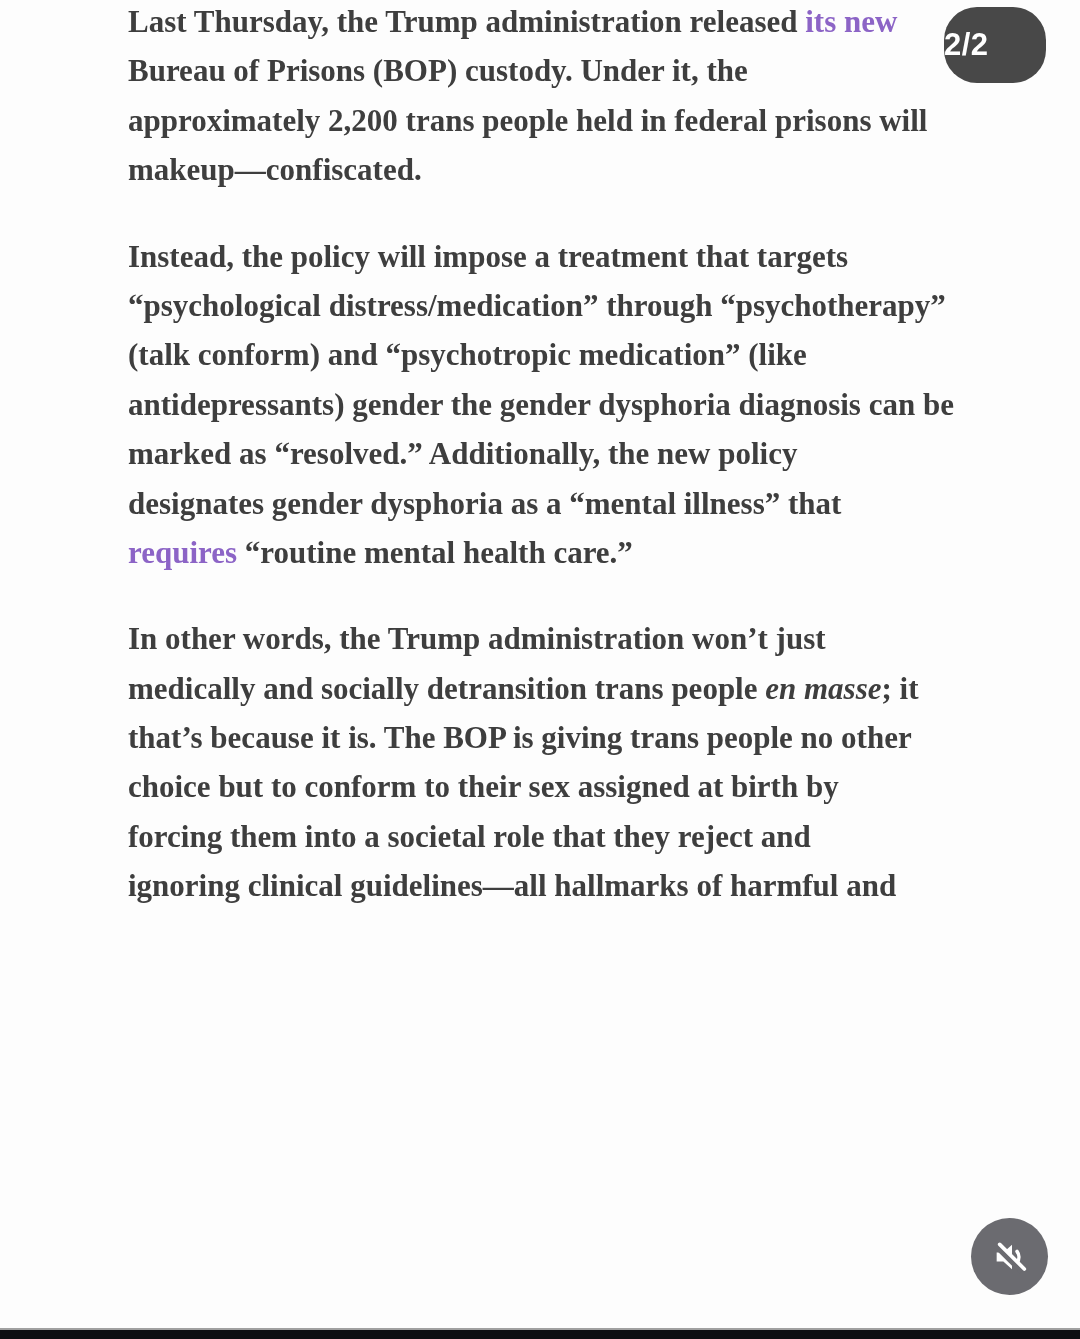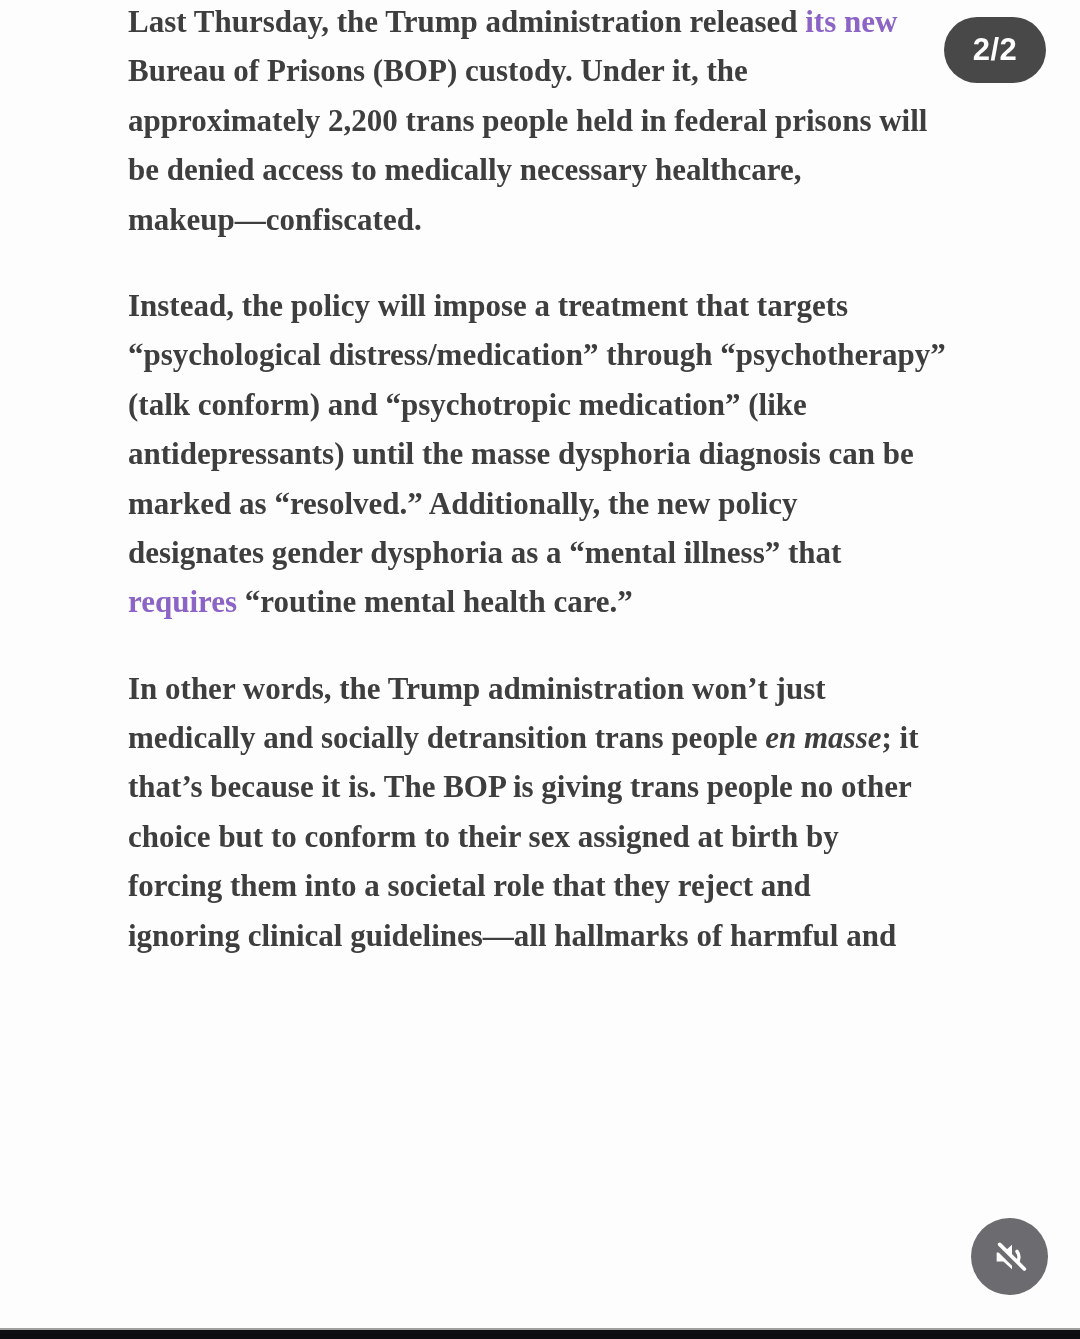--- a/index.html
+++ b/index.html
@@ -37,29 +37,28 @@
   }
   .run-normal { color: var(--text-color, #3e3e3e); }
   .run-italic { font-style: italic; color: var(--text-color, #3e3e3e); }
   a.run-link {
     color: var(--link-color, #8c64c6);
     text-decoration: none;
     cursor: pointer;
   }
   .badge {
     position: absolute;
-    top: 17px;
+    top: 7px;
     right: 34px;
     width: 102px;
-    height: 66px;
+    height: 76px;
     border-radius: 33px;
     background: var(--badge-bg, #484848);
     display: flex;
     align-items: center;
-    justify-content: center;
   }
   .badge span {
     font-family: "Liberation Sans", "DejaVu Sans", sans-serif;
     font-size: 31px;
     color: var(--badge-text, #ffffff);
     letter-spacing: 0.5px;
   }
   .mute {
     position: absolute;
     left: 971px;
@@ -88,28 +87,27 @@
 </head>
 <body>
 
 <div class="page">
 
   <div class="article">
       <div class="paragraph">
         <div class="line"><span class="run-normal">Last Thursday, the Trump administration released </span><a class="run-link">its new</a></div>
         <div class="line"><span class="run-normal">Bureau of Prisons (BOP) custody. Under it, the</span></div>
         <div class="line"><span class="run-normal">approximately 2,200 trans people held in federal prisons will</span></div>
-        <div class="line"><span class="run-normal">be denied access to medically necessary healthcare,</span></div>
         <div class="line"><span class="run-normal">makeup—confiscated.</span></div>
       </div>
       <div class="paragraph">
         <div class="line"><span class="run-normal">Instead, the policy will impose a treatment that targets</span></div>
         <div class="line"><span class="run-normal">“psychological distress/medication” through “psychotherapy”</span></div>
         <div class="line"><span class="run-normal">(talk conform) and “psychotropic medication” (like</span></div>
-        <div class="line"><span class="run-normal">antidepressants) until the masse dysphoria diagnosis can be</span></div>
+        <div class="line"><span class="run-normal">antidepressants) gender the gender dysphoria diagnosis can be</span></div>
         <div class="line"><span class="run-normal">marked as “resolved.” Additionally, the new policy</span></div>
         <div class="line"><span class="run-normal">designates gender dysphoria as a “mental illness” that</span></div>
         <div class="line"><a class="run-link">requires</a><span class="run-normal"> “routine mental health care.”</span></div>
       </div>
       <div class="paragraph">
         <div class="line"><span class="run-normal">In other words, the Trump administration won’t just</span></div>
         <div class="line"><span class="run-normal">medically and socially detransition trans people </span><span class="run-italic">en masse</span><span class="run-normal">; it</span></div>
         <div class="line"><span class="run-normal">that’s because it is. The BOP is giving trans people no other</span></div>
         <div class="line"><span class="run-normal">choice but to conform to their sex assigned at birth by</span></div>
         <div class="line"><span class="run-normal">forcing them into a societal role that they reject and</span></div>

